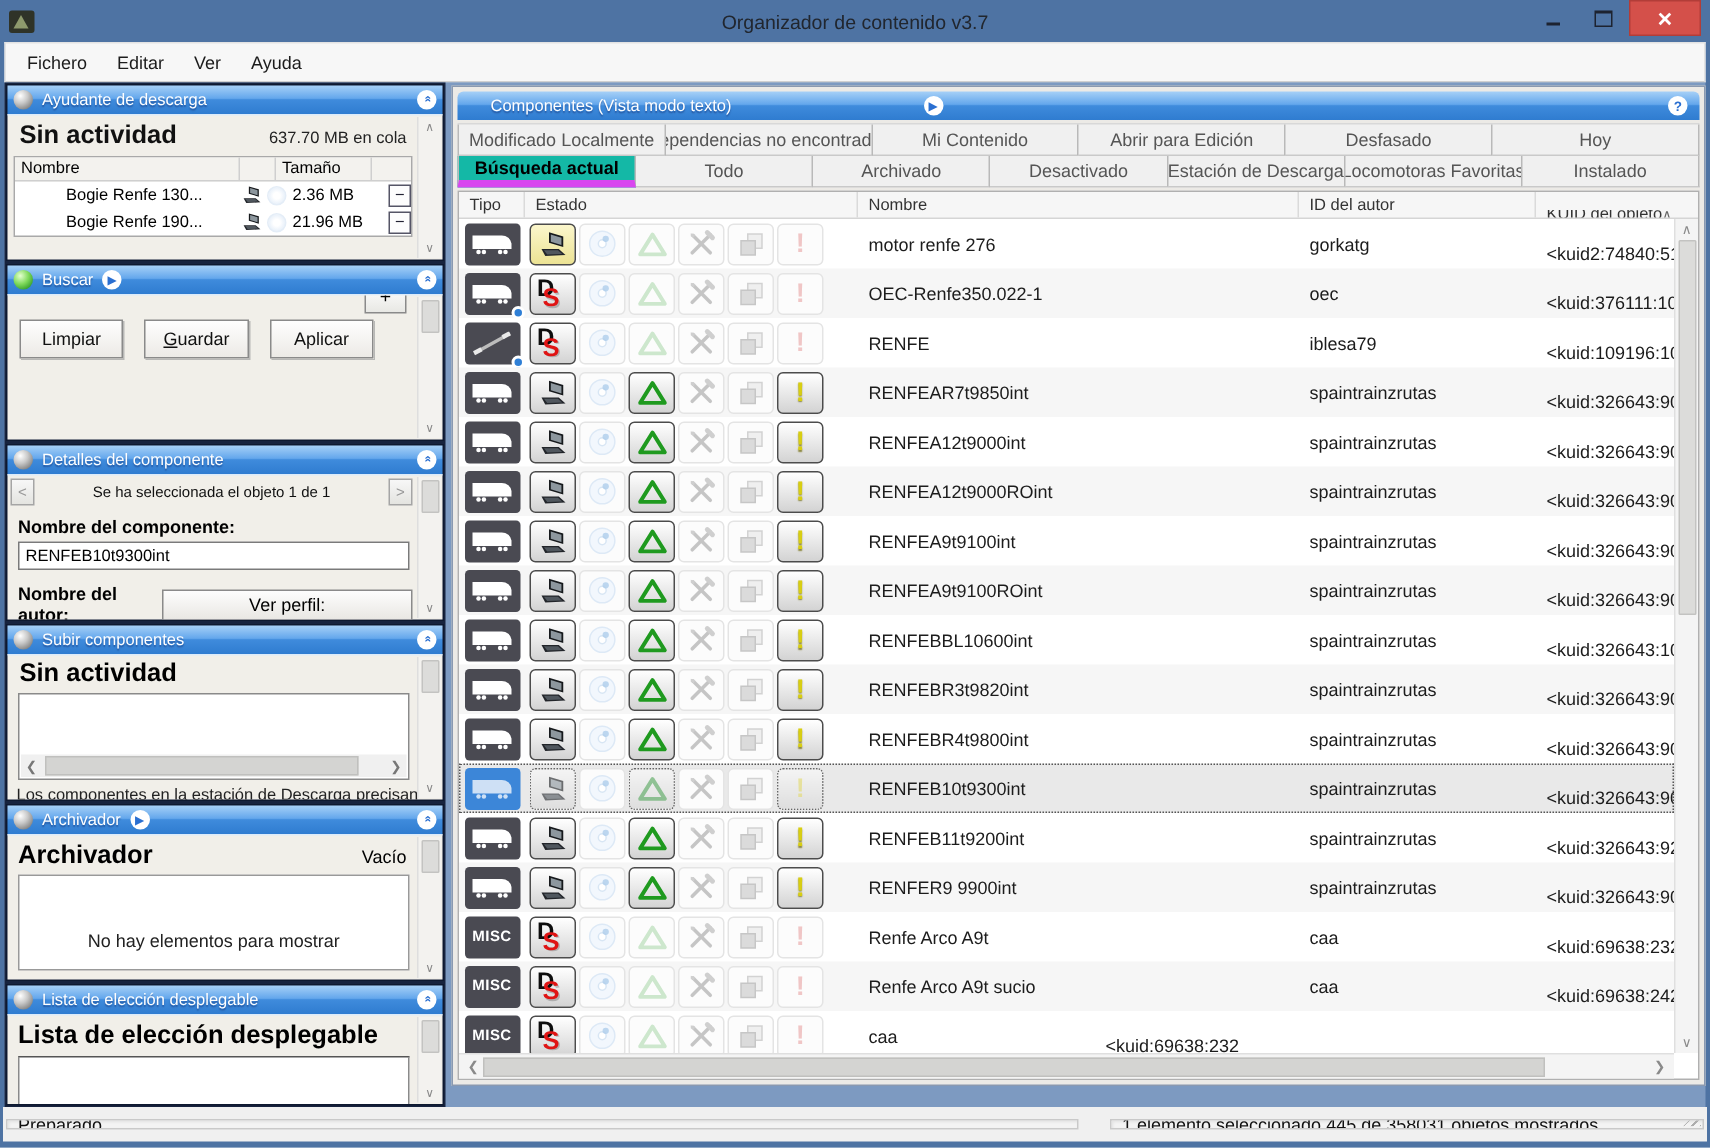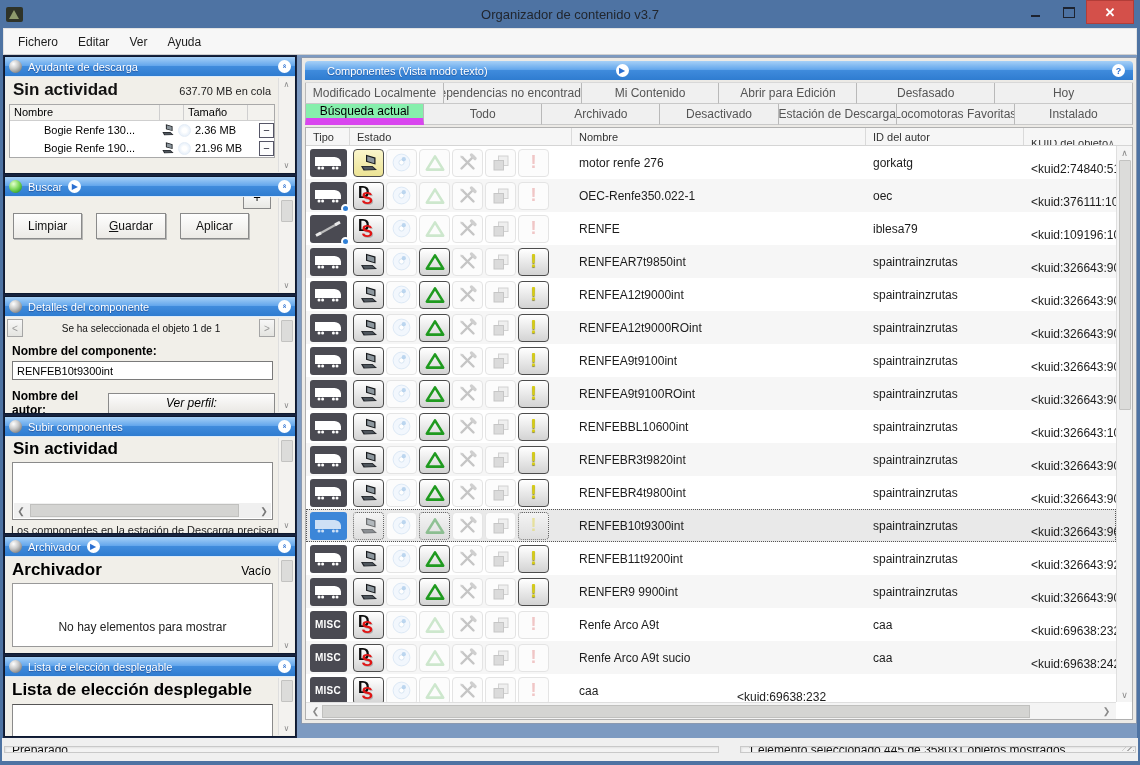--- a/index.html
+++ b/index.html
@@ -62,21 +62,21 @@
   .btn span.u1::first-letter { text-decoration:underline; }
 
   
   .sel-nav { display:flex; align-items:center; margin:2px 20px 0 2px; }
   .nav-btn { width:16px; height:18px; border:1px solid #a5a5a5; background:linear-gradient(#f7f7f7,#e4e4e0); color:#999; font-size:10px; display:flex; align-items:center; justify-content:center; }
   .sel-text { flex:1; text-align:center; font-size:10px; color:#111; }
   .fld-label { font-size:12px; font-weight:bold; margin:7px 2px 3px 7px; }
   .details-input { display:block; margin:0 22px 0 7px; width:calc(100% - 29px); height:19px; border:1px solid #7a7a7a; font-size:11px; padding:1px 4px; font-family:"Liberation Sans",sans-serif; }
   .author-row { display:flex; margin:9px 20px 0 7px; align-items:center; }
   .author-label { font-size:12px; font-weight:bold; }
-  .profile-btn { margin-left:auto; width:180px; height:21px; border:1px solid #8a8a8a; background:linear-gradient(#fdfdfd,#e9e7e3); font-size:12px; display:flex; align-items:center; justify-content:center;font-style:italic; }
+  .profile-btn { margin-left:auto; width:180px; height:21px; border:1px solid #8a8a8a; background:linear-gradient(#fdfdfd,#e9e7e3); font-size:12px; display:flex; align-items:center; justify-content:center; }
 
   
   .up-status { font-size:17px; font-weight:bold; padding:2px 8px 3px 8px; }
   .up-box { margin:0 22px 0 7px; height:58px; background:#fff; border:1px solid #8a8a8a; position:relative; }
   .up-hscroll { position:absolute; left:1px; right:1px; bottom:1px; height:15px; background:#f0f0f0; display:flex; align-items:center; font-size:9px; color:#777; }
   .up-hthumb { flex:1; height:13px; margin:0 18px 0 2px; background:#d4d4d2; border:1px solid #c0c0be; }
   .up-arrow { width:14px; text-align:center; }
   .up-note { font-size:11px; color:#222; padding:4px 4px 0 6px; white-space:nowrap; overflow:hidden; }
 
   
@@ -93,21 +93,21 @@
   .main { flex:1; display:flex; flex-direction:column; background:#eceae6; border:1px solid #8a99b0; margin:2px 0 14px 0; padding:3px; min-width:0; }
   .m-head { height:19px; flex:0 0 19px; background:linear-gradient(#a6d0f7,#64a7ec 45%,#3f8bdc 50%,#2f7cd0); border-radius:4px 4px 0 0; display:flex; align-items:center; color:#fff; font-size:11px; padding:0 8px; gap:8px; }
   .m-title { margin-left:14px; text-shadow:0 1px 1px rgba(0,0,60,.35); }
   .m-play { margin-left:120px; }
   .m-help { margin-left:auto; font-weight:bold; font-size:9px; }
 
   .tabs { display:flex; background:#f0f0f0; font-size:12px; color:#555; }
   .tabs.t1 { border-top:1px solid #d8d8d8; margin-top:2px; }
   .tab { flex:1 1 0; display:flex; align-items:center; justify-content:center; height:21px; border-right:1px solid #b9b9b9; border-bottom:1px solid #c9c9c9; white-space:nowrap; padding:0 8px; overflow:hidden; }
   .tab:first-child { border-left:1px solid #b9b9b9; }
-  .tab.active { background:#86efac; color:#000; font-weight:normal; border-bottom:7px solid #d946ef; }
+  .tab.active { background:#14b8a6; color:#000; font-weight:bold; border-bottom:5px solid #d946ef; }
 
   .grid { flex:1; display:flex; flex-direction:column; background:#fff; border:1px solid #b0b0b0; position:relative; margin-top:2px; min-height:0; }
   .g-head { display:flex; height:18px; flex:0 0 18px; background:#f6f6f6; border-bottom:1px solid #d5d5d5; font-size:11px; color:#333; padding-right:16px;justify-content:center; }
   .g-col { display:flex; align-items:center; padding:0 7px; border-right:1px solid #dadada; white-space:nowrap; overflow:hidden; }
   .w-tipo { flex:0 0 44px; } .w-estado { flex:0 0 222px; } .w-nombre { flex:0 0 294px; } .w-autor { flex:0 0 158px; } .w-kuid { flex:1; border-right:none!important;margin-top:12px; }
   .sort-arrow { margin-left:auto; font-size:9px; color:#666; }
 
   .g-rows { flex:1; overflow:hidden; padding-right:16px; }
   .row { display:flex; align-items:center; height:33px; }
   .row:nth-child(even) { background:#f6f6f6; }

